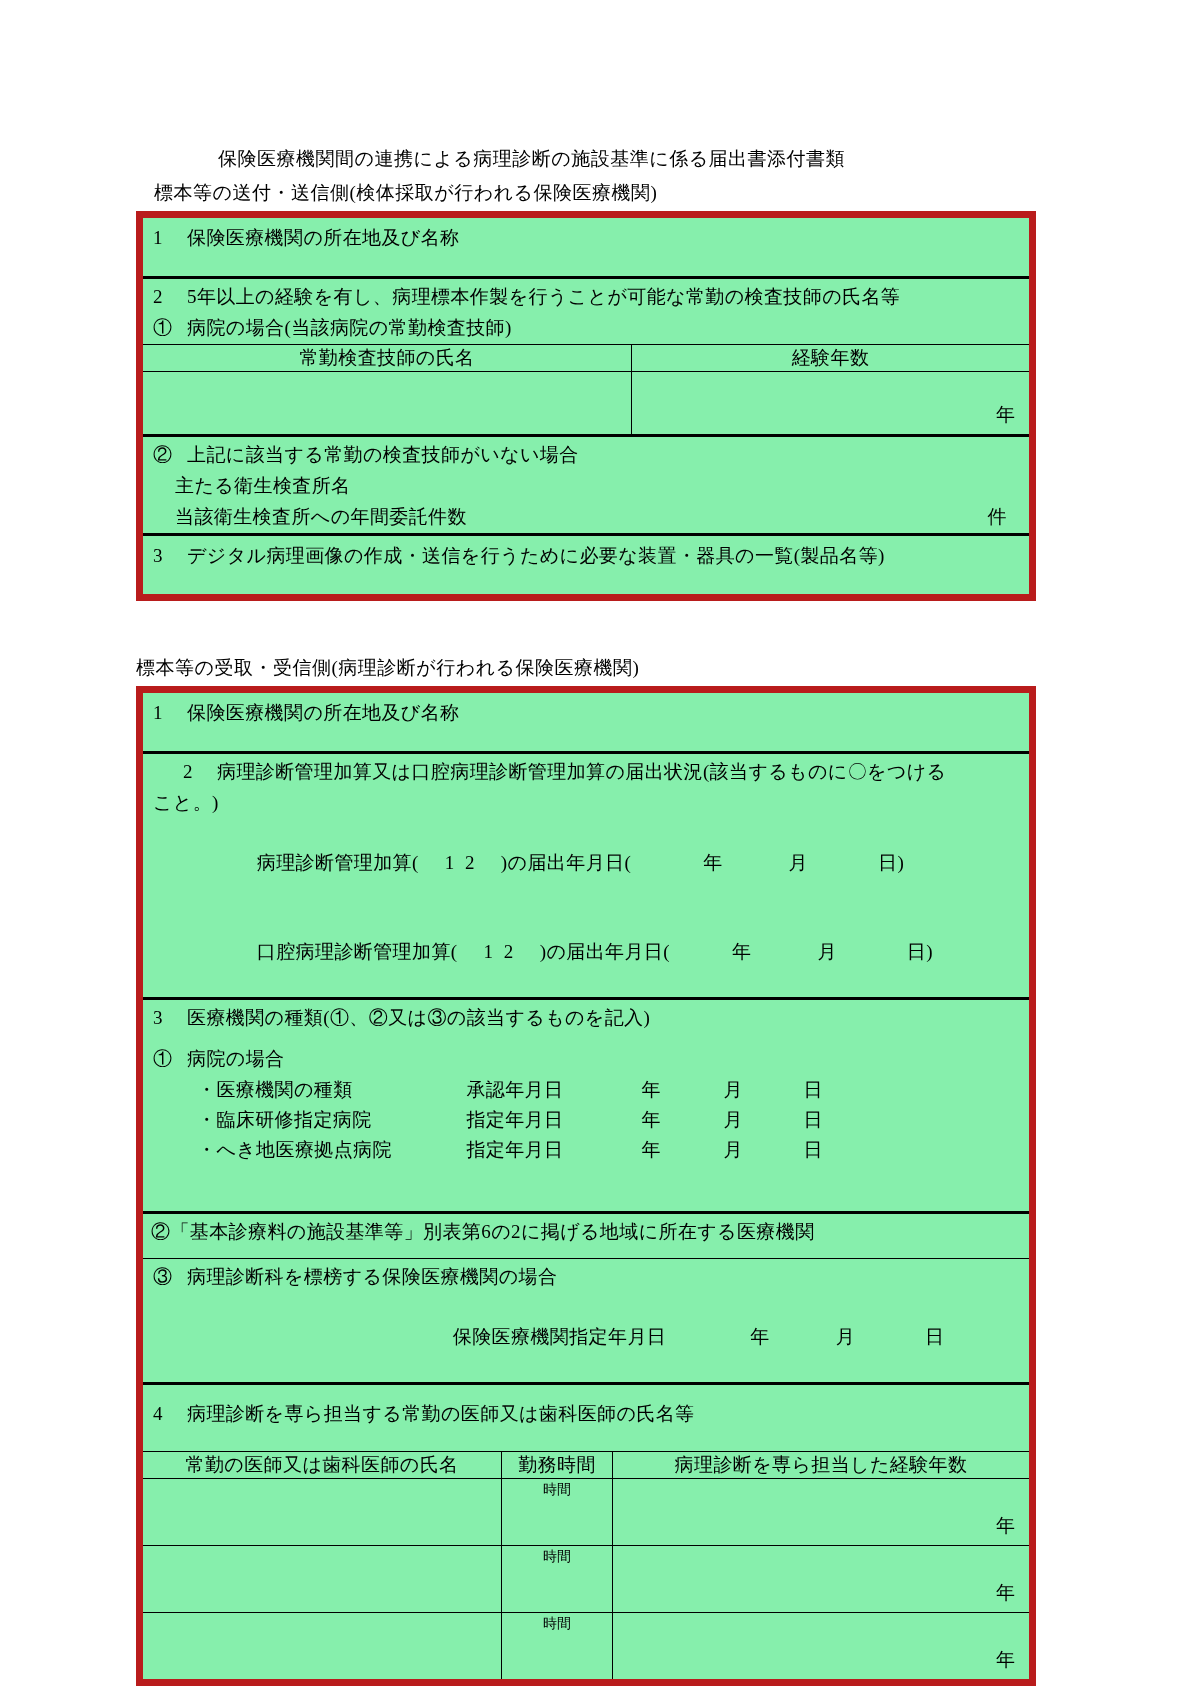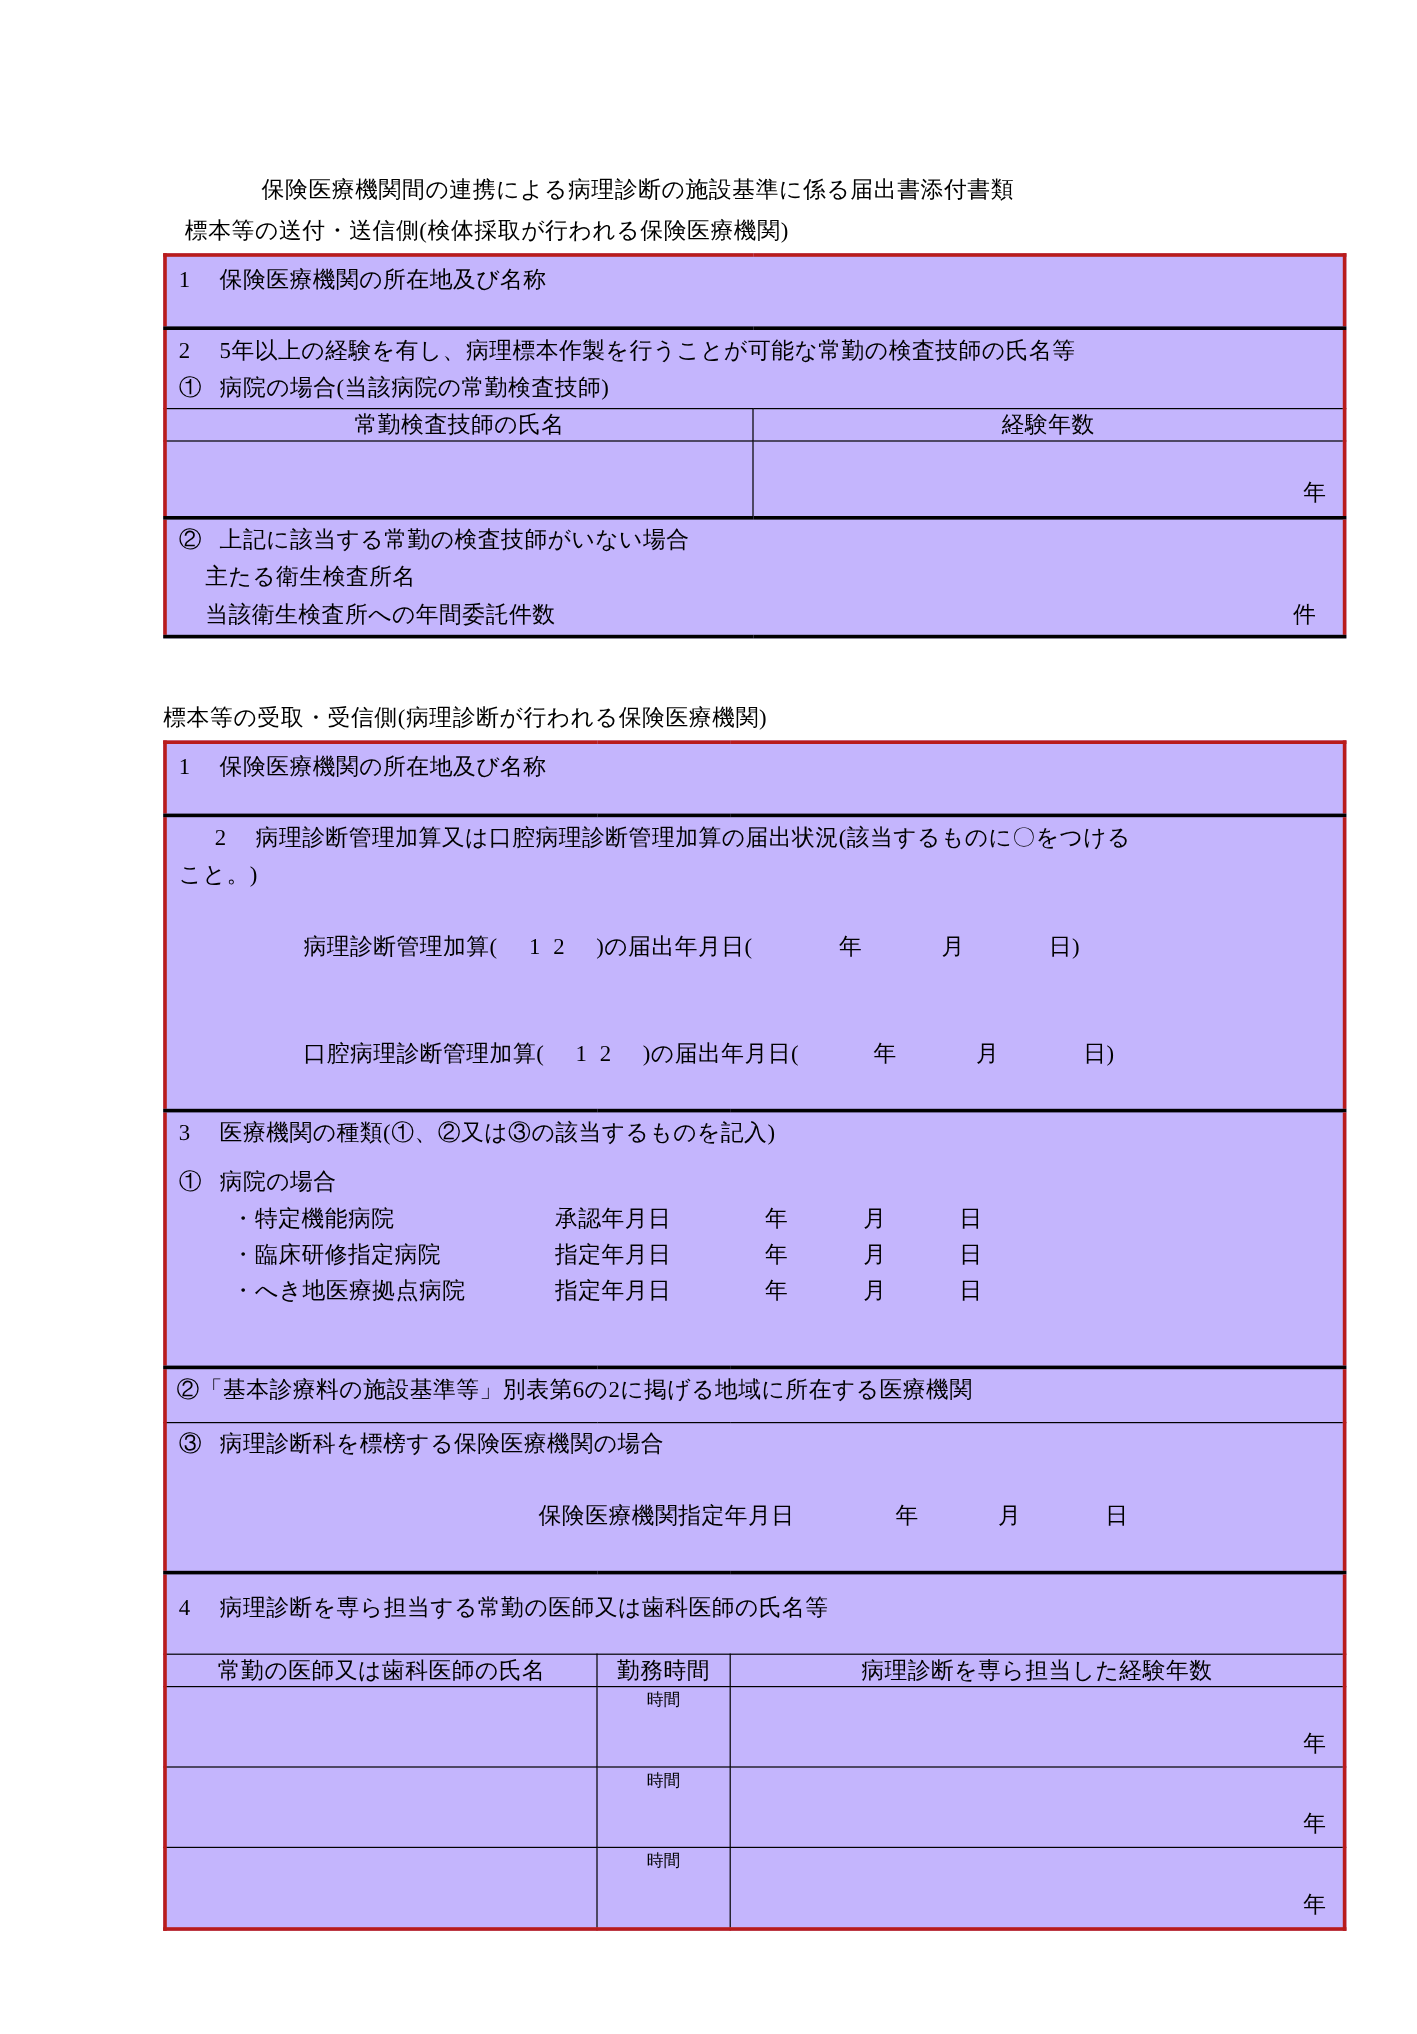--- a/index.html
+++ b/index.html
@@ -48,24 +48,24 @@
     padding-left: 18px;
     margin-top: 4px;
     margin-bottom: 3px;
   }
   .block-caption.flush {
     padding-left: 0;
   }
 
   
   .frame {
-    border: 3px solid #b91c1c;
+    border: 7px solid #b91c1c;
     border-collapse: collapse;
-    width: 986px;
-    background: #c4b5fd;
+    width: 900px;
+    background: #86efac;
   }
   .frame td {
     border: 1px solid #000;
     vertical-align: top;
     padding: 0;
   }
   .band {
     border-bottom: 3px solid #000 !important;
   }
   .band-top {
@@ -201,20 +201,27 @@
           <div class="cell tight indent1" style="padding-top:0;">
             <span>主たる衛生検査所名</span>
           </div>
           <div class="cell tight indent1" style="padding-top:0;padding-right:16px;">
             <span>当該衛生検査所への年間委託件数</span>
             <span class="unit-right-inline">件</span>
           </div>
         </td>
       </tr>
 
+      <tr>
+        <td colspan="2" style="height:58px;">
+          <div class="cell">
+            <span class="num">3</span><span>デジタル病理画像の作成・送信を行うために必要な装置・器具の一覧(製品名等)</span>
+          </div>
+        </td>
+      </tr>
     </tbody>
       </table>
 
     <div class="spacer-gap"></div>
 
     <div class="block-caption flush">標本等の受取・受信側(病理診断が行われる保険医療機関)</div>
 
     <table class="frame">
 
       <tbody>
@@ -245,21 +252,21 @@
 
       <tr>
         <td colspan="3">
           <div class="cell tight">
             <span class="num">3</span><span>医療機関の種類(①、②又は③の該当するものを記入)</span>
           </div>
           <div class="cell tight" style="padding-top:10px;">
             <span class="num">①</span><span>病院の場合</span>
           </div>
           <div class="bullets" style="padding:0 0 0 54px;">
-            <div class="blt"><span>・</span><span class="lbl-col">特定機能病院</span><span class="dt-col">承認年月日</span><span class="y-col">年</span><span class="m-col">月</span><span>日</span></div>
+            <div class="blt"><span>・</span><span class="lbl-col">医療機関の種類</span><span class="dt-col">承認年月日</span><span class="y-col">年</span><span class="m-col">月</span><span>日</span></div>
             <div class="blt"><span>・</span><span class="lbl-col">臨床研修指定病院</span><span class="dt-col">指定年月日</span><span class="y-col">年</span><span class="m-col">月</span><span>日</span></div>
             <div class="blt"><span>・</span><span class="lbl-col">へき地医療拠点病院</span><span class="dt-col">指定年月日</span><span class="y-col">年</span><span class="m-col">月</span><span>日</span></div>
           </div>
           <div style="height:46px;"></div>
         </td>
       </tr>
 
       <tr>
         <td class="band-top" colspan="3" style="height:44px;">
           <div class="cell tight" style="padding-left:8px;">

